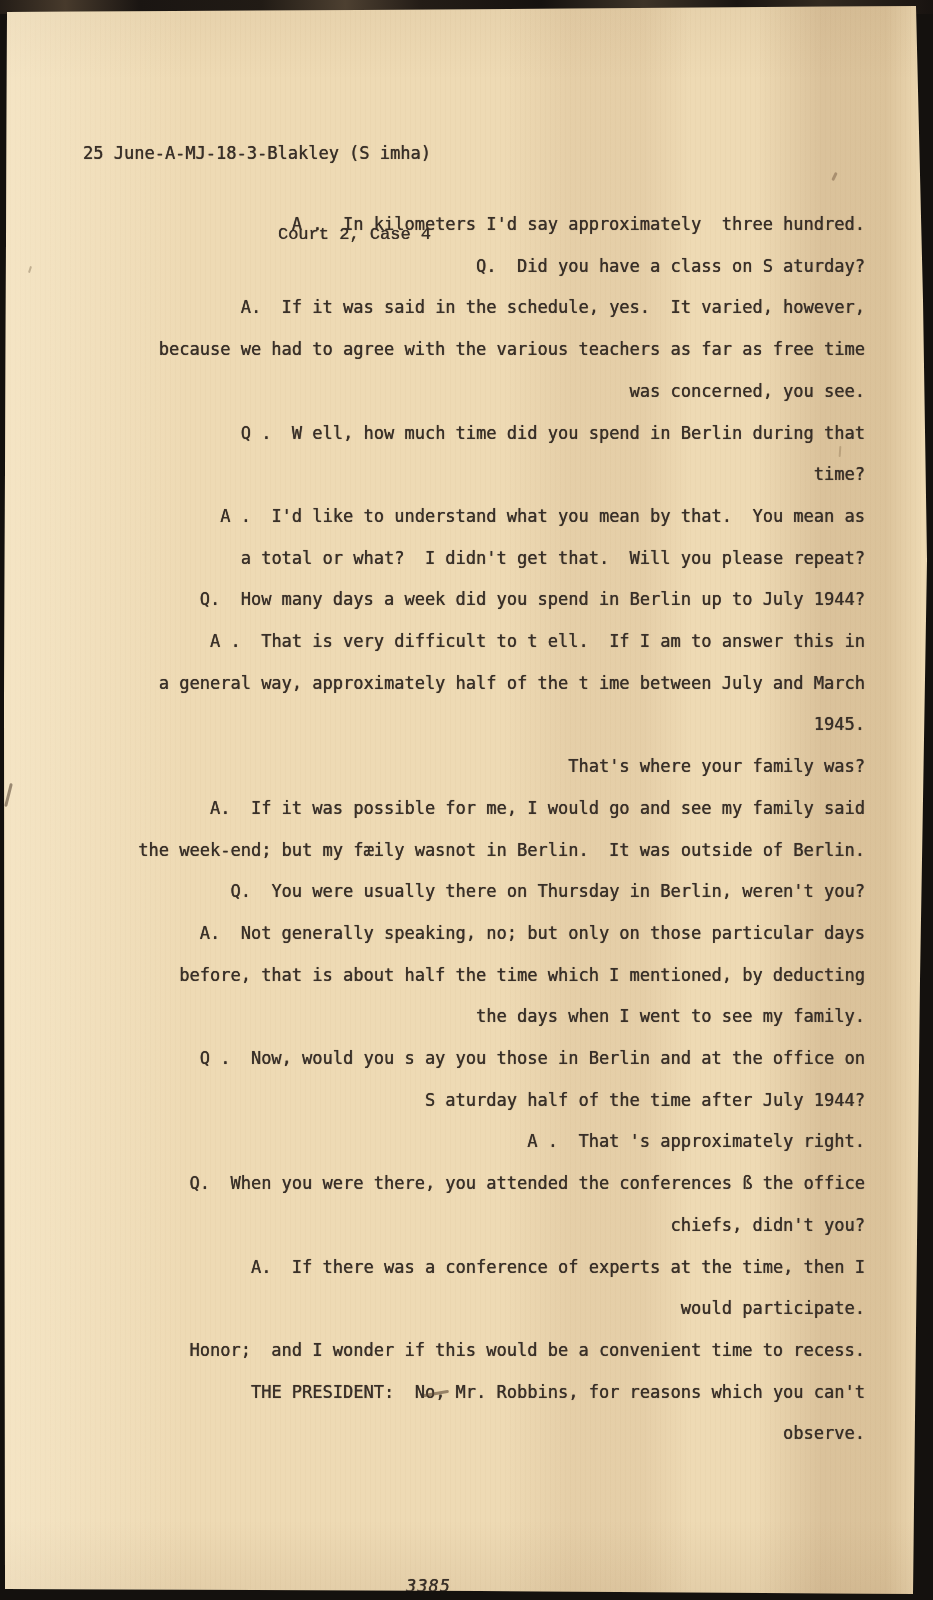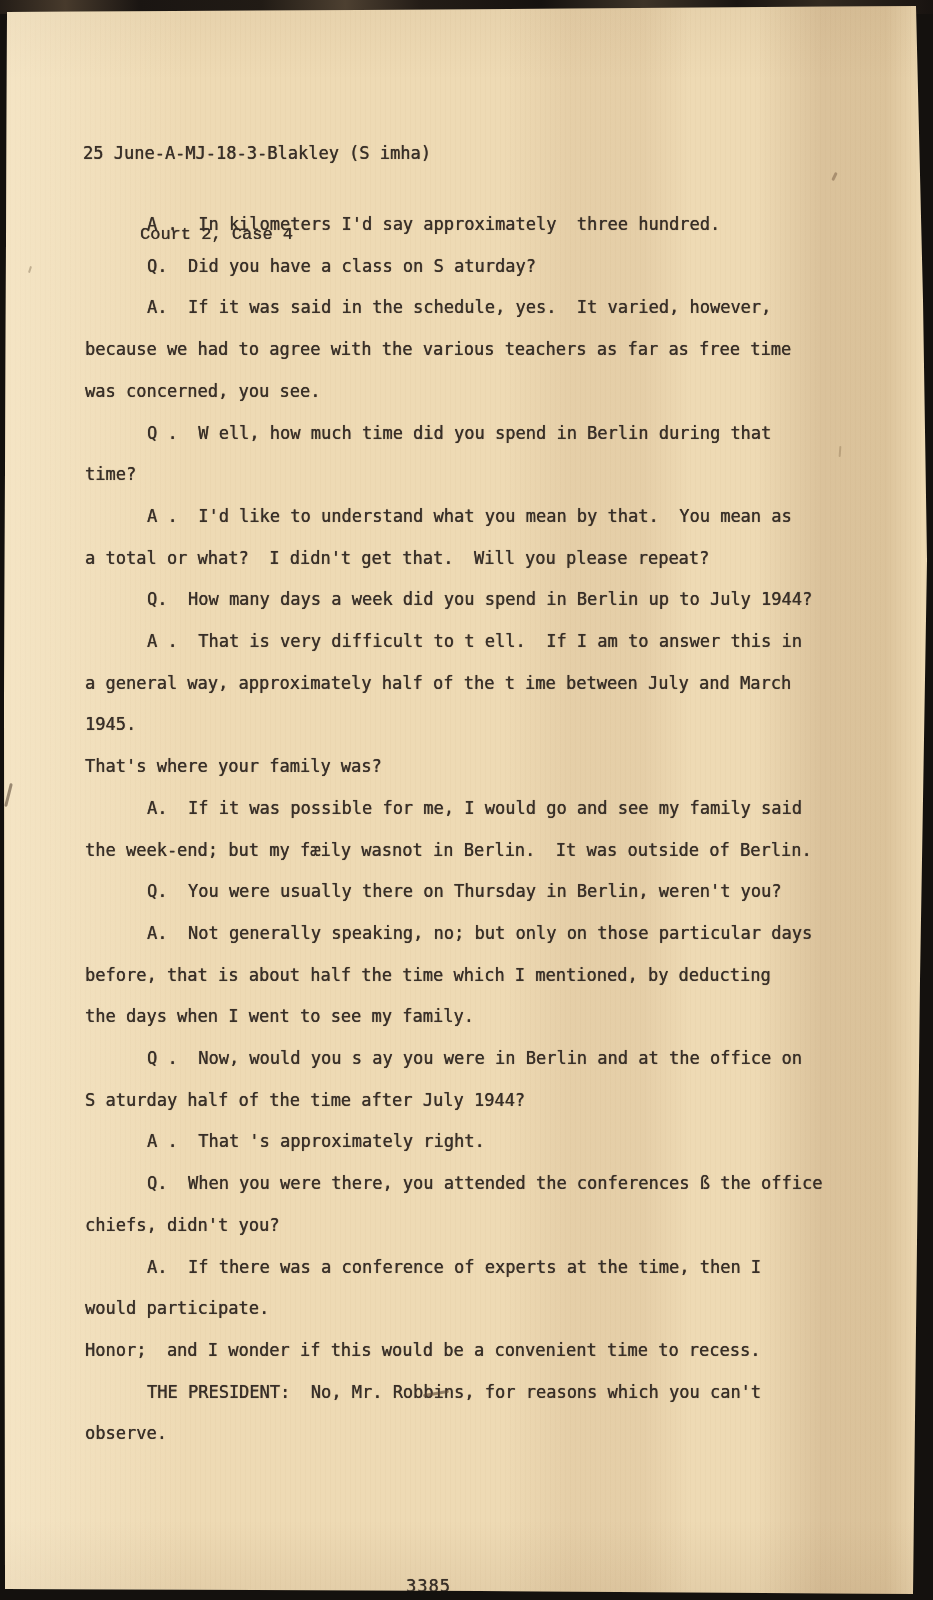--- a/index.html
+++ b/index.html
@@ -27,36 +27,37 @@
     background-image:
       linear-gradient(90deg, rgba(255,246,224,0.38) 0%, rgba(255,246,224,0) 20%),
       linear-gradient(90deg, rgba(0,0,0,0) 54%, rgba(150,106,60,0.10) 61%, rgba(150,106,60,0.10) 69%, rgba(0,0,0,0) 74%),
       linear-gradient(90deg, rgba(0,0,0,0) 81%, rgba(140,98,55,0.20) 88%, rgba(152,112,64,0.22) 95%, rgba(0,0,0,0) 99%),
       linear-gradient(180deg, rgba(120,86,50,0.07) 0%, rgba(0,0,0,0) 5%, rgba(0,0,0,0) 95%, rgba(120,86,50,0.10) 100%),
       repeating-linear-gradient(90deg, rgba(172,132,82,0.045) 0 1px, rgba(0,0,0,0) 1px 5px);
   }
   .ink {
     color: #382f28;
     text-shadow: 0 0 0.7px rgba(52,42,34,0.85), 0.4px 0.4px 0.4px rgba(52,42,34,0.35);
+    text-align: right;
   }
   .doc-header {
     position: absolute; left: 83px; top: 86px;
     font-size: 17px; line-height: 27px;
     white-space: pre;
   }
   .doc-header .h2 { padding-left: 57px; font-family: Liberation Mono, monospace; }
   .doc-body {
     position: absolute; left: 85px; top: 204px; width: 780px;
     font-size: 17px; line-height: 41.7px;
   }
   .line { white-space: pre; }
   .line.indent { padding-left: 62px; }
   .page-number {
     position: absolute; left: 406px; top: 1576px;
-    font-size: 17px; letter-spacing: 1px;
+    font-size: 17px; letter-spacing: 1px; font-style: italic;
   }
   
   .mark { position: absolute; border-radius: 2px; }
   .mark-slash {
     left: 7px; top: 783px; width: 3px; height: 24px;
     background: rgba(80,62,45,0.55); transform: rotate(14deg);
   }
   .mark-dash {
     left: 423px; top: 1392px; width: 26px; height: 3px;
     background: rgba(92,72,52,0.6); transform: rotate(-10deg);
@@ -100,21 +101,21 @@
       <div class="line indent">A .  That is very difficult to t ell.  If I am to answer this in</div>
       <div class="line">a general way, approximately half of the t ime between July and March</div>
       <div class="line">1945.</div>
       <div class="line">That's where your family was?</div>
       <div class="line indent">A.  If it was possible for me, I would go and see my family said</div>
       <div class="line">the week-end; but my fæily wasnot in Berlin.  It was outside of Berlin.</div>
       <div class="line indent">Q.  You were usually there on Thursday in Berlin, weren't you?</div>
       <div class="line indent">A.  Not generally speaking, no; but only on those particular days</div>
       <div class="line">before, that is about half the time which I mentioned, by deducting</div>
       <div class="line">the days when I went to see my family.</div>
-      <div class="line indent">Q .  Now, would you s ay you were in Berlin and at the office on</div>
+      <div class="line indent">Q .  Now, would you s ay you those in Berlin and at the office on</div>
       <div class="line">S aturday half of the time after July 1944?</div>
       <div class="line indent">A .  That 's approximately right.</div>
       <div class="line indent">Q.  When you were there, you attended the conferences ß the office</div>
       <div class="line">chiefs, didn't you?</div>
       <div class="line indent">A.  If there was a conference of experts at the time, then I</div>
       <div class="line">would participate.</div>
       <div class="line">Honor;  and I wonder if this would be a convenient time to recess.</div>
       <div class="line indent">THE PRESIDENT:  No, Mr. Robbins, for reasons which you can't</div>
       <div class="line">observe.</div>
     </div>

